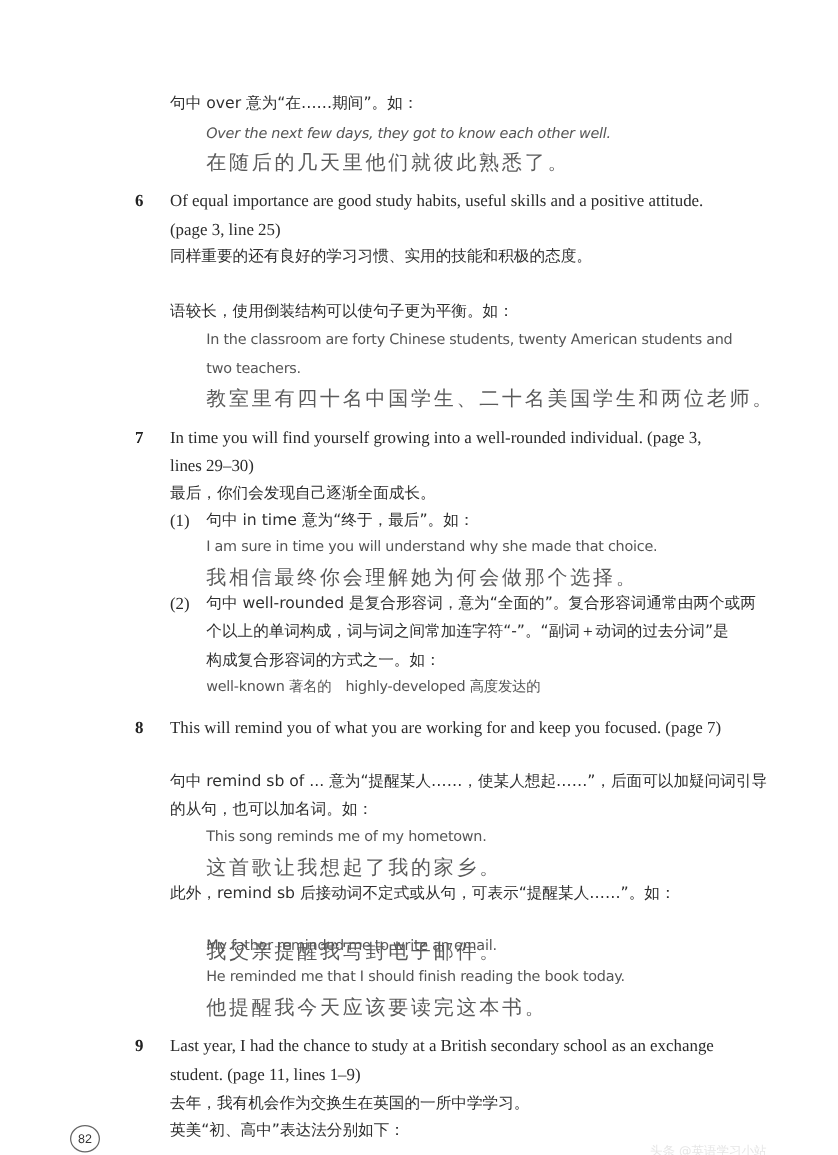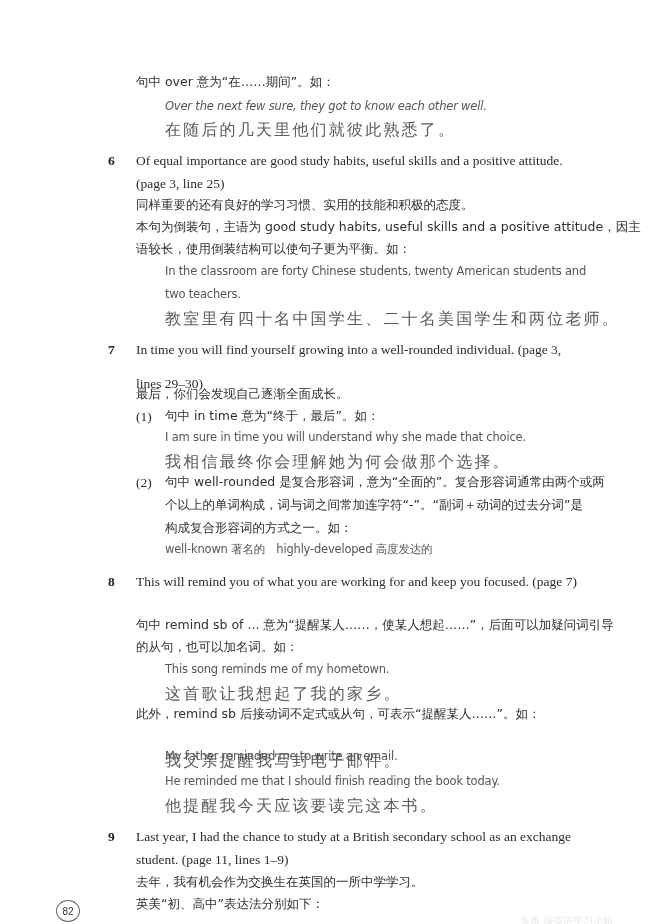--- a/index.html
+++ b/index.html
@@ -27,36 +27,35 @@
     position: absolute; left: 520px; top: 914px; font-family: "DejaVu Sans", sans-serif;
     font-size: 10px; color: #e6e6e6; white-space: nowrap;
   }
 </style>
 </head>
 <body>
 
 <div class="page">
 
   <div class="line cn" style="left:136px; top:76px;">句中 over 意为“在……期间”。如：</div>
-  <div class="line ex it" style="left:165px; top:101px;">Over the next few sure, they got to know each other well.</div>
+  <div class="line ex it" style="left:165px; top:101px;">Over the next few days, they got to know each other well.</div>
   <div class="line excn" style="left:165px; top:122px;">在随后的几天里他们就彼此熟悉了。</div>
 
   <div class="line num" style="left:108px; top:154px;">6</div>
   <div class="line serif" style="left:136px; top:154px;">Of equal importance are good study habits, useful skills and a positive attitude.</div>
   <div class="line serif" style="left:136px; top:177px;">(page 3, line 25)</div>
   <div class="line cn" style="left:136px; top:199px;">同样重要的还有良好的学习习惯、实用的技能和积极的态度。</div>
-  <div class="line cn" style="left:136px; top:221px;">本句为倒装句，主语为 good study habits, useful skills and a positive attitude，因主</div>
   <div class="line cn" style="left:136px; top:243px;">语较长，使用倒装结构可以使句子更为平衡。如：</div>
   <div class="line ex" style="left:165px; top:266px;">In the classroom are forty Chinese students, twenty American students and</div>
   <div class="line ex" style="left:165px; top:289px;">two teachers.</div>
   <div class="line excn" style="left:165px; top:311px;">教室里有四十名中国学生、二十名美国学生和两位老师。</div>
 
   <div class="line num" style="left:108px; top:343px;">7</div>
   <div class="line serif" style="left:136px; top:343px;">In time you will find yourself growing into a well-rounded individual. (page 3,</div>
-  <div class="line serif" style="left:136px; top:377px;">lines 29–30)</div>
+  <div class="line serif" style="left:136px; top:366px;">lines 29–30)</div>
   <div class="line cn" style="left:136px; top:388px;">最后，你们会发现自己逐渐全面成长。</div>
 
   <div class="line sub" style="left:136px; top:410px;">(1)</div>
   <div class="line cn" style="left:165px; top:410px;">句中 in time 意为“终于，最后”。如：</div>
   <div class="line ex" style="left:165px; top:432px;">I am sure in time you will understand why she made that choice.</div>
   <div class="line excn" style="left:165px; top:454px;">我相信最终你会理解她为何会做那个选择。</div>
 
   <div class="line sub" style="left:136px; top:476px;">(2)</div>
   <div class="line cn" style="left:165px; top:476px;">句中 well-rounded 是复合形容词，意为“全面的”。复合形容词通常由两个或两</div>
   <div class="line cn" style="left:165px; top:499px;">个以上的单词构成，词与词之间常加连字符“-”。“副词＋动词的过去分词”是</div>

